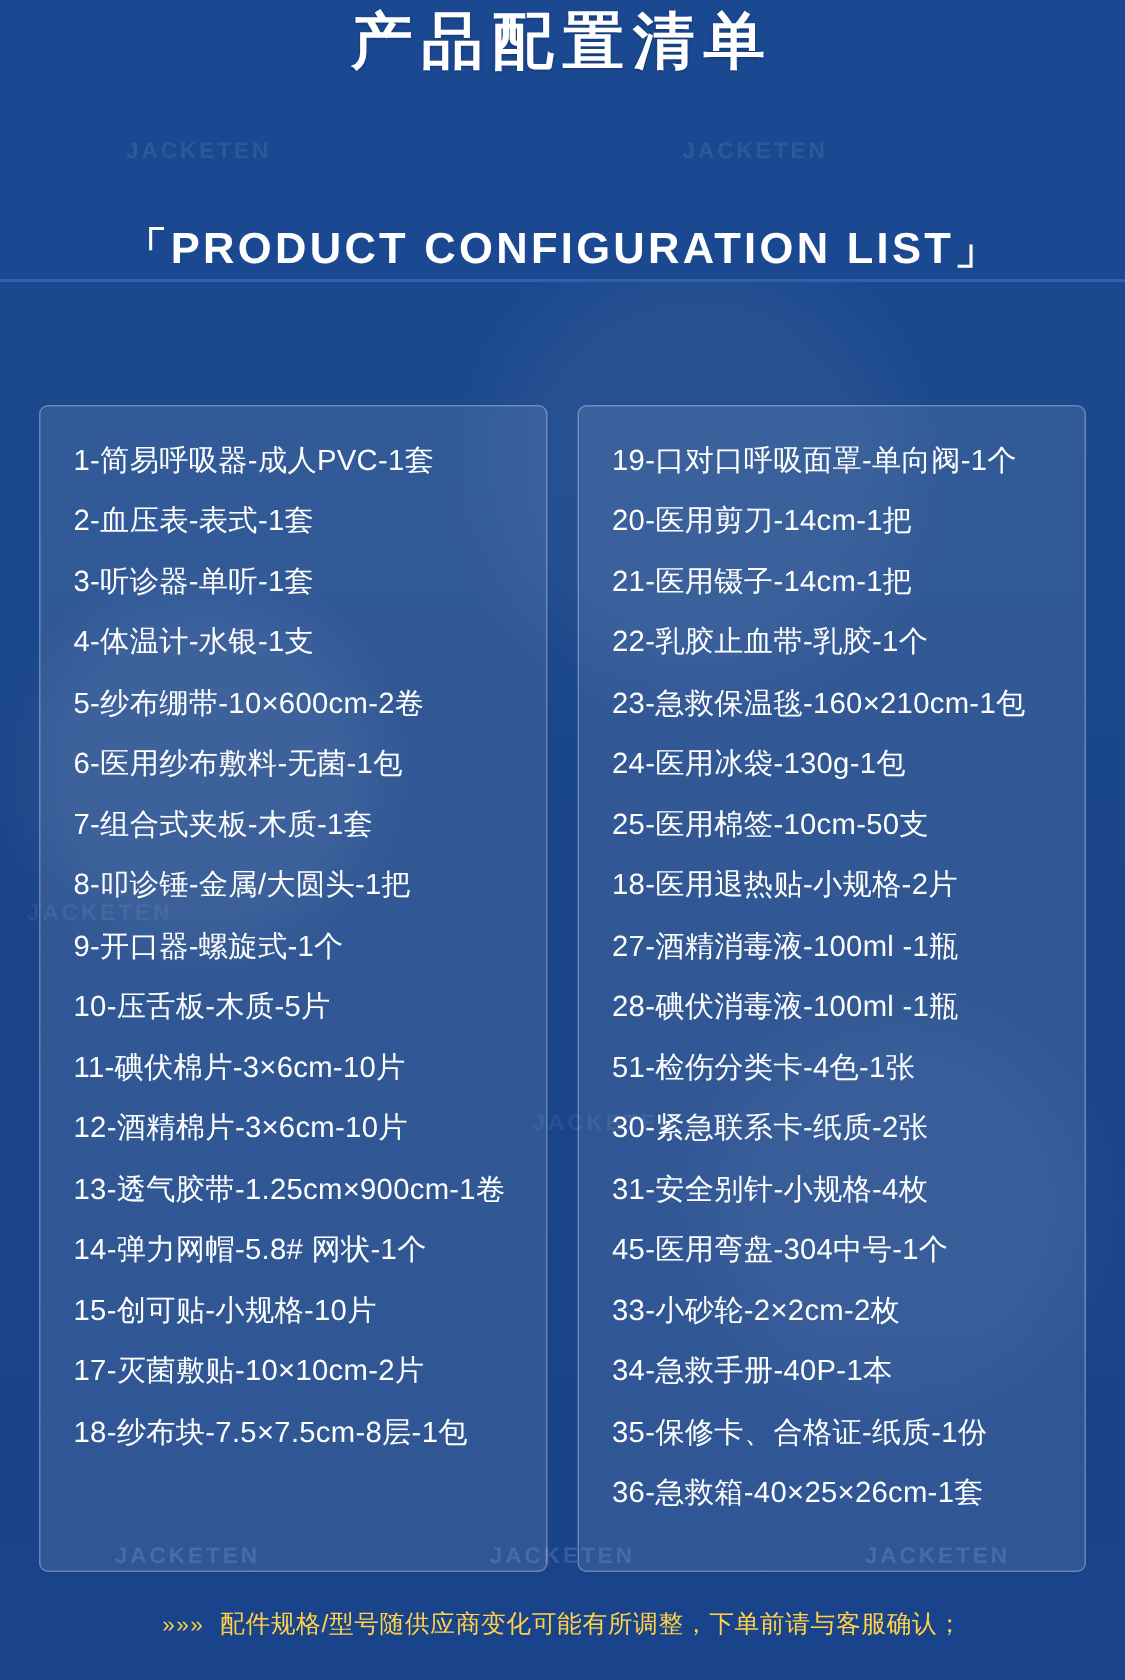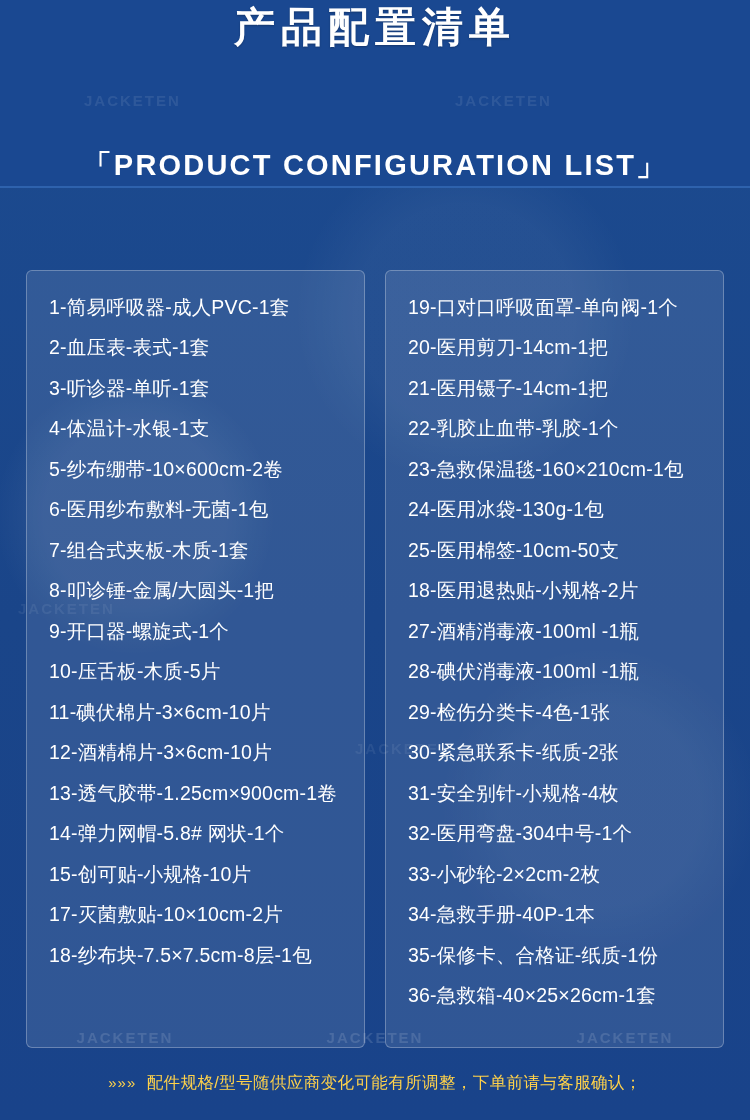--- a/index.html
+++ b/index.html
@@ -176,24 +176,24 @@
       <div class="item">19-口对口呼吸面罩-单向阀-1个</div>
       <div class="item">20-医用剪刀-14cm-1把</div>
       <div class="item">21-医用镊子-14cm-1把</div>
       <div class="item">22-乳胶止血带-乳胶-1个</div>
       <div class="item">23-急救保温毯-160×210cm-1包</div>
       <div class="item">24-医用冰袋-130g-1包</div>
       <div class="item">25-医用棉签-10cm-50支</div>
       <div class="item">18-医用退热贴-小规格-2片</div>
       <div class="item">27-酒精消毒液-100ml  -1瓶</div>
       <div class="item">28-碘伏消毒液-100ml  -1瓶</div>
-      <div class="item">29-检伤分类卡-4色-1张</div>
+      <div class="item">51-检伤分类卡-4色-1张</div>
       <div class="item">30-紧急联系卡-纸质-2张</div>
       <div class="item">31-安全别针-小规格-4枚</div>
-      <div class="item">32-医用弯盘-304中号-1个</div>
+      <div class="item">45-医用弯盘-304中号-1个</div>
       <div class="item">33-小砂轮-2×2cm-2枚</div>
       <div class="item">34-急救手册-40P-1本</div>
       <div class="item">35-保修卡、合格证-纸质-1份</div>
       <div class="item">36-急救箱-40×25×26cm-1套</div>
     </div>
   </div>
 
   <div class="wm-bottom">
     <span>JACKETEN</span>
     <span>JACKETEN</span>

